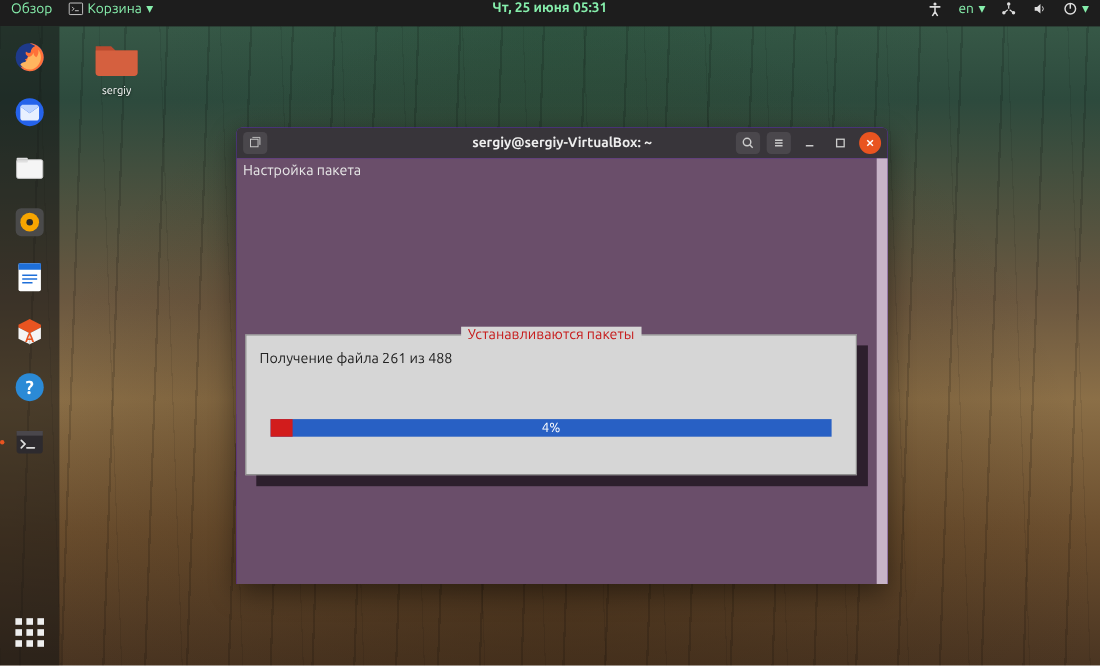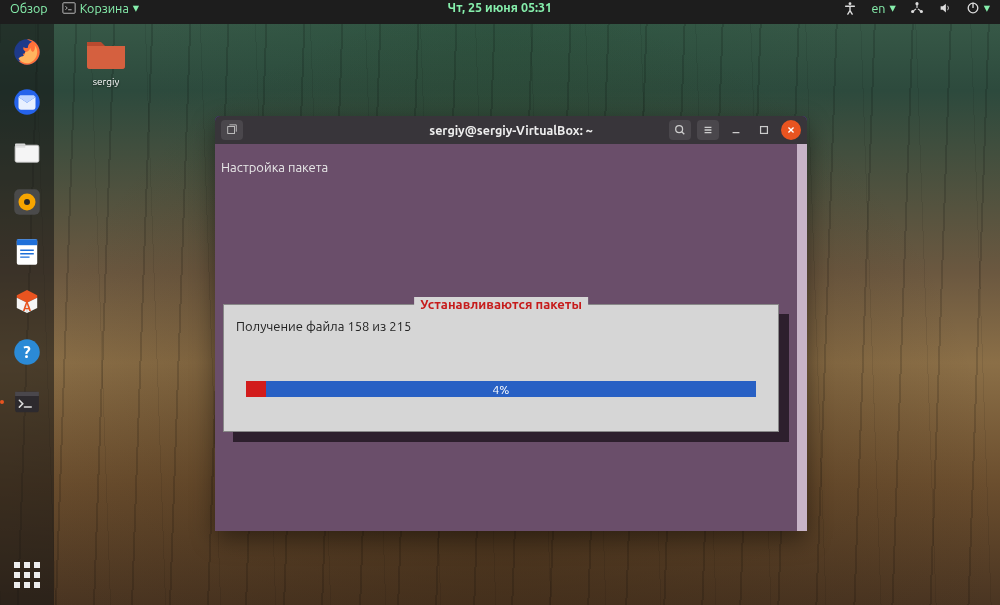--- a/index.html
+++ b/index.html
@@ -83,35 +83,35 @@
 .tb-btn.close { background: #e95420; border-radius: 10px; width: 20px; }
 .tb-btn.plain { background: transparent; }
 
 .term-body {
   position: absolute; top: 28px; left: 0; right: 0; bottom: 0;
   background: #6a4e6a;
   font-family: "Ubuntu Mono", "DejaVu Sans Mono", monospace;
   font-size: 13px; color: #e8e8e8;
 }
 .term-scroll { position: absolute; right: 0; top: 0; bottom: 0; width: 10px; background: #c8b4c8; }
-.term-line { padding: 16px 6px; }
+.term-line { padding: 4px 6px; }
 
 
 .pkg-shadow {
   position: absolute; left: 18px; top: 170px; width: 556px; height: 128px;
   background: #2d1f2d;
 }
 .pkg-dialog {
   position: absolute; left: 8px; top: 160px; width: 556px; height: 128px;
   background: #d6d6d6; border: 1px solid #888;
   color: #222;
 }
 .pkg-title {
   position: absolute; top: -8px; left: 50%; transform: translateX(-50%);
-  background: #d6d6d6; padding: 0 6px; color: #c61b1b; font-weight: 700;
+  background: #d6d6d6; padding: 0 6px; color: #c61b1b; font-weight: 400;
 }
 .pkg-status { padding: 14px 12px 0; }
 .pbar {
   position: absolute; left: 22px; right: 22px; top: 76px; height: 16px;
   background: #2860c4;
 }
 .pbar-fill { height: 100%; background: #d21c1c; }
 .pbar-label {
   position: absolute; left: 0; right: 0; top: 76px; height: 16px;
   display: flex; align-items: center; justify-content: center; color: #fff; font-size: 12px;
@@ -295,20 +295,20 @@
         </svg>
     </div>
   </div>
   <div class="term-body">
     <div class="term-scroll"></div>
     <div class="term-line">Настройка пакета</div>
 
     <div class="pkg-shadow"></div>
     <div class="pkg-dialog">
       <div class="pkg-title">Устанавливаются пакеты</div>
-      <div class="pkg-status">Получение файла 158 из 215</div>
+      <div class="pkg-status">Получение файла 261 из 488</div>
       <div class="pbar">
         <div class="pbar-fill" style="width: 4%;"></div>
       </div>
       <div class="pbar-label">4%</div>
     </div>
   </div>
 </div>
 
 </body></html>

